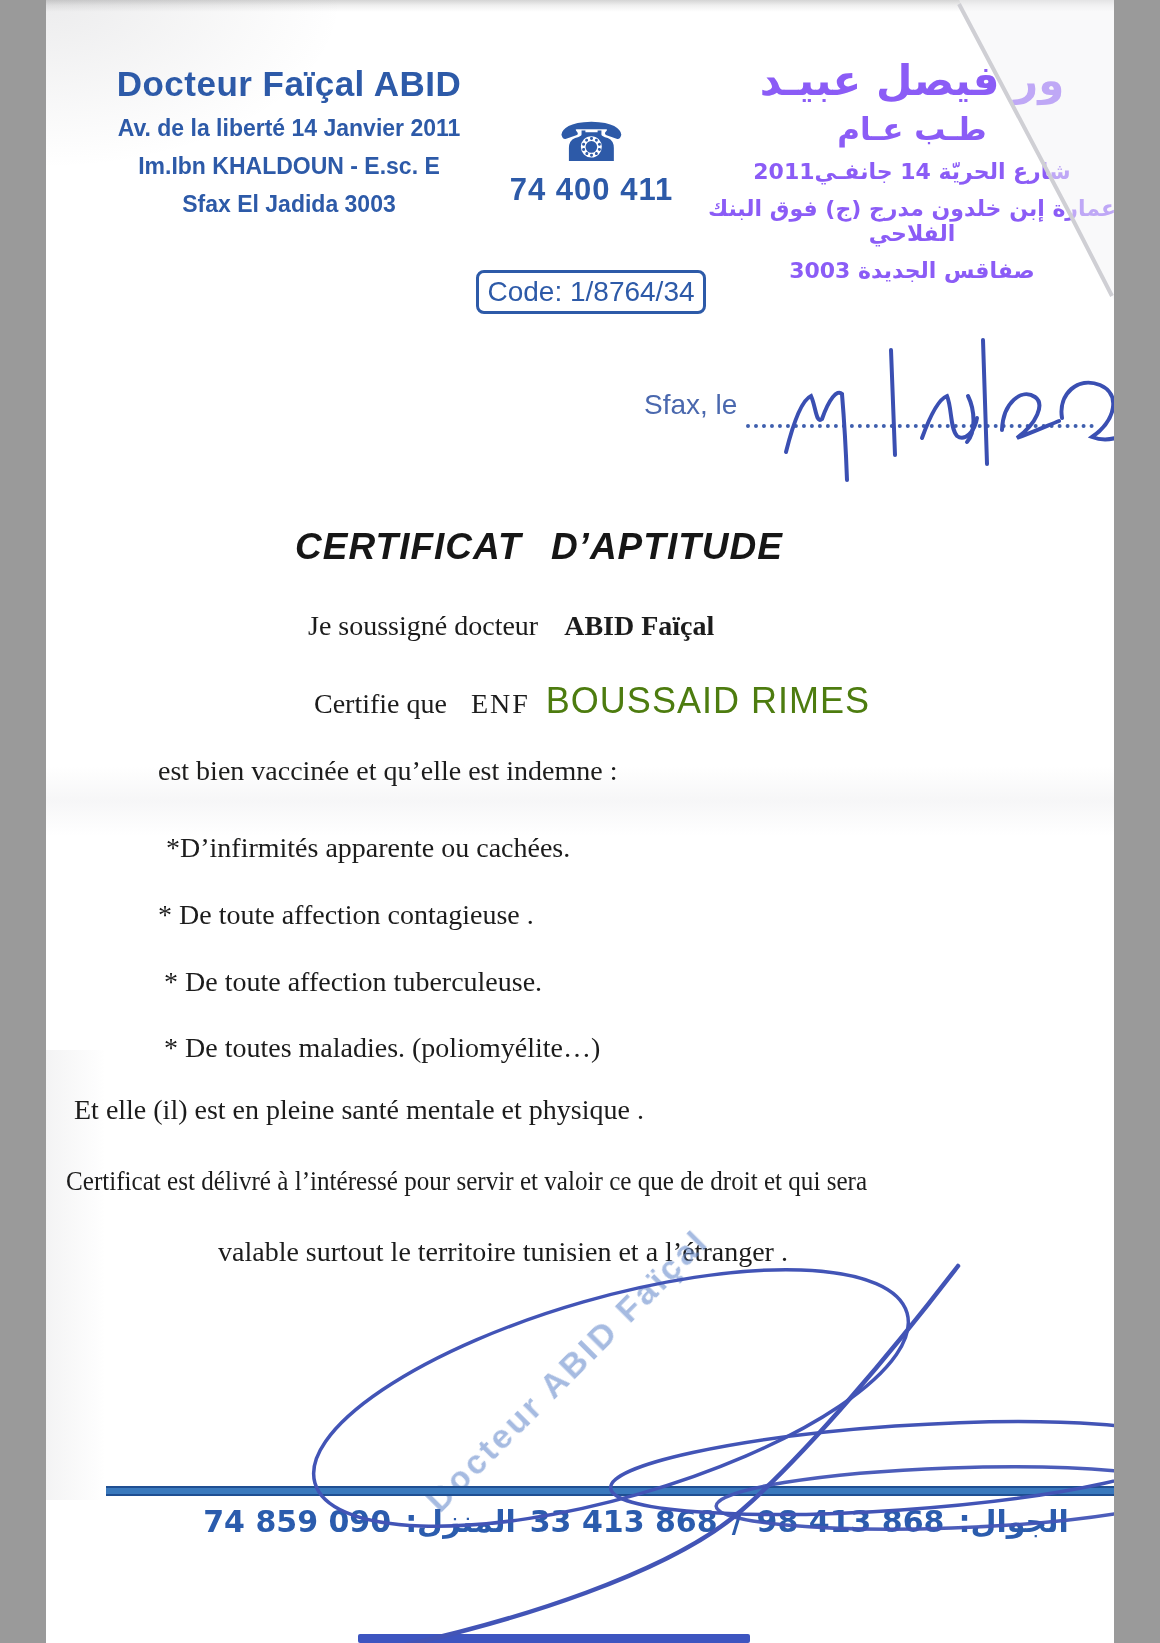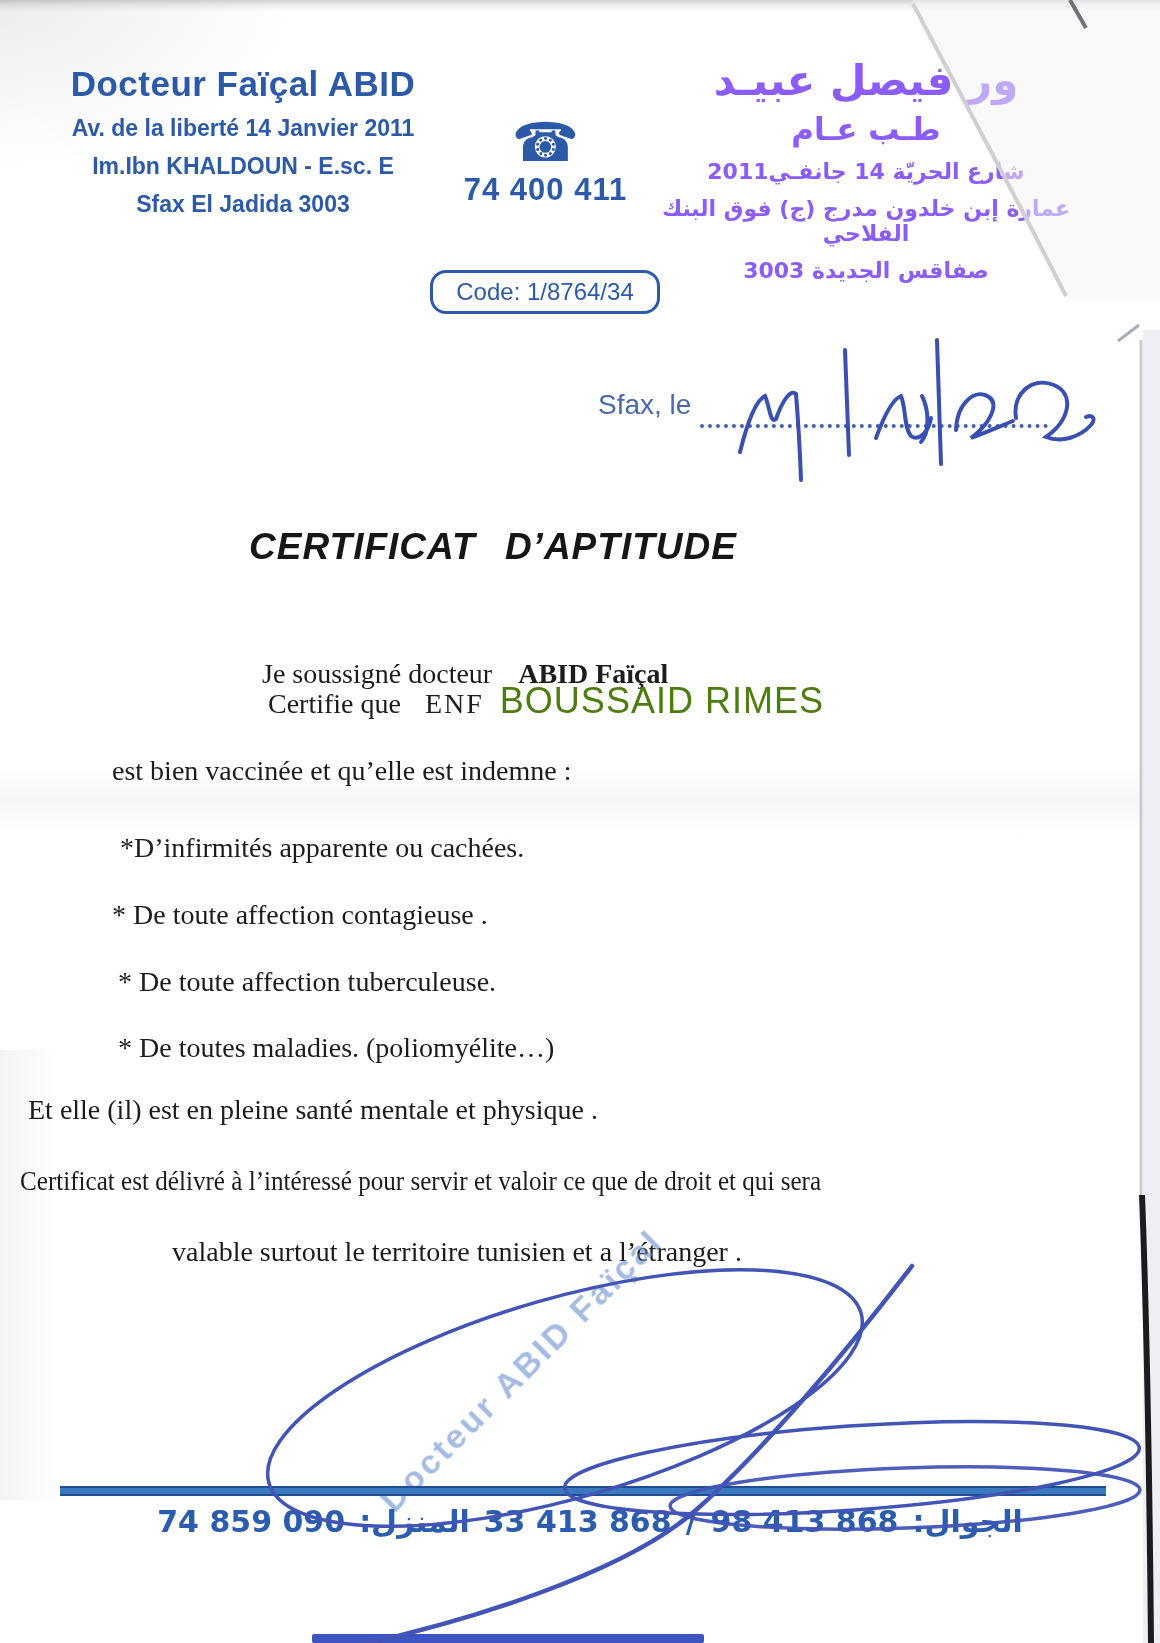--- a/index.html
+++ b/index.html
@@ -1,17 +1,17 @@
 <!DOCTYPE html>
 <html><head>
 <meta charset="utf-8">
 <style>
   html,body{margin:0;padding:0;background:#9a9a9a;}
   .page{
-    position:relative;width:1160px;height:1643px;margin:0 auto;
+    position:relative;width:1068px;height:1643px;margin:0 auto;
     background:#ffffff;overflow:hidden;
     font-family:"Liberation Sans",sans-serif;
   }
   
   .shade-top{position:absolute;left:0;top:0;width:100%;height:12px;
     background:linear-gradient(180deg,#d4d4d4 0,#efefef 45%,rgba(255,255,255,0) 100%);}
   .shade-topleft{position:absolute;left:0;top:0;width:300px;height:170px;
     background:radial-gradient(ellipse at 0 0,rgba(70,70,80,.10),rgba(0,0,0,0) 70%);}
   .crease-band{position:absolute;left:0;top:766px;width:100%;height:70px;
     background:linear-gradient(180deg,rgba(0,0,0,0),rgba(110,110,125,.06) 50%,rgba(0,0,0,0));}
@@ -19,38 +19,38 @@
     background:linear-gradient(90deg,rgba(90,90,100,.07),rgba(0,0,0,0));}
   
   .hdr-fr{position:absolute;left:28px;top:64px;width:430px;text-align:center;color:#2d5aa8;}
   .hdr-fr .doctor{font-size:35px;font-weight:bold;letter-spacing:.5px;}
   .hdr-fr .spec{font-family:"Liberation Serif",serif;font-style:italic;font-weight:bold;font-size:28px;margin-top:8px;}
   .hdr-fr .addr{font-size:23px;font-weight:bold;margin-top:11px;}
   .hdr-phone{position:absolute;left:438px;top:116px;width:215px;text-align:center;color:#2d5aa8;}
   .hdr-phone .ph-icon{font-size:54px;line-height:1;font-family:"DejaVu Sans",sans-serif;}
   .hdr-phone .ph-num{font-size:31px;font-weight:bold;margin-top:2px;letter-spacing:1px;}
   .code-box{position:absolute;left:430px;top:270px;width:224px;height:38px;
-    border:3px solid #2d5aa8;border-radius:16px;color:#2d5aa8;font-size:24px;
+    border:3px solid #2d5aa8;border-radius:8px;color:#2d5aa8;font-size:28px;
     line-height:38px;text-align:center;font-weight:500;}
   .hdr-ar{position:absolute;left:640px;top:56px;width:452px;text-align:center;color:#8b5cf6;
     font-family:"DejaVu Sans",sans-serif;direction:rtl;}
   .hdr-ar .doctor{font-size:42px;font-weight:bold;}
   .hdr-ar .spec{font-size:31px;font-weight:bold;margin-top:6px;}
   .hdr-ar .addr{font-size:22px;font-weight:bold;margin-top:12px;}
   
   .dateline{position:absolute;left:598px;top:389px;color:#4a68ae;font-size:28px;}
   .date-dots{position:absolute;left:700px;top:382px;width:348px;height:42px;
     border-bottom:4px dotted #3f5fae;}
   
   .title{position:absolute;left:238px;top:526px;width:510px;text-align:center;
     font-style:italic;font-weight:800;font-size:37px;color:#161616;
     letter-spacing:1px;word-spacing:18px;}
   .serif{font-family:"Liberation Serif",serif;color:#1c1c1c;}
   .b-line{position:absolute;font-size:28px;white-space:nowrap;}
-  .l-soussigne{left:262px;top:610px;margin-top:48px;}
+  .l-soussigne{left:262px;top:610px;}
   .l-soussigne .dr-name{font-weight:bold;margin-left:26px;}
   .l-certifie{left:268px;top:680px;display:flex;align-items:baseline;}
   .l-certifie .enf{margin-left:24px;letter-spacing:2px;}
   .l-certifie .patient{font-family:"Liberation Sans",sans-serif;font-size:36px;
     margin-left:16px;letter-spacing:1px;color:#4d7c0f;}
   .l-vaccine{left:112px;top:755px;}
   .item-0{left:120px;top:832px;}
   .item-1{left:112px;top:899px;}
   .item-2{left:118px;top:966px;}
   .item-3{left:118px;top:1032px;}

